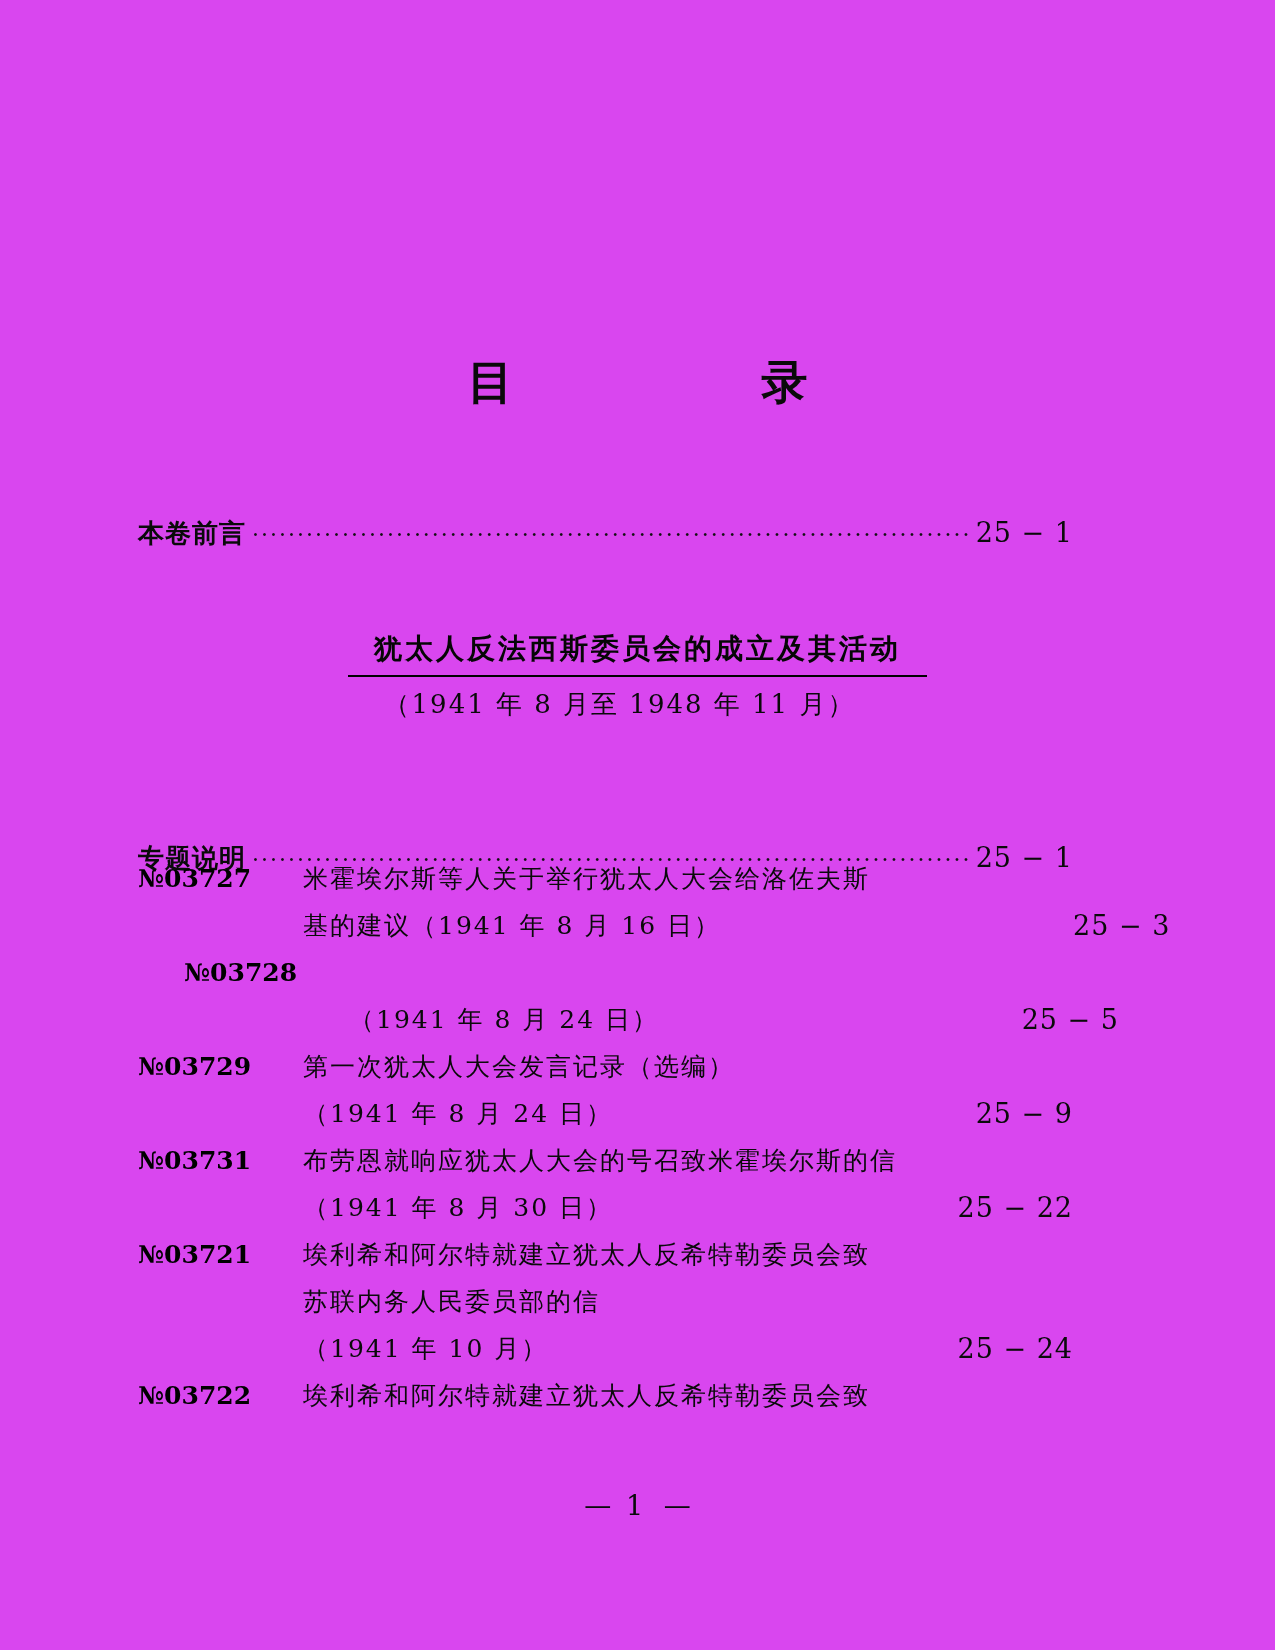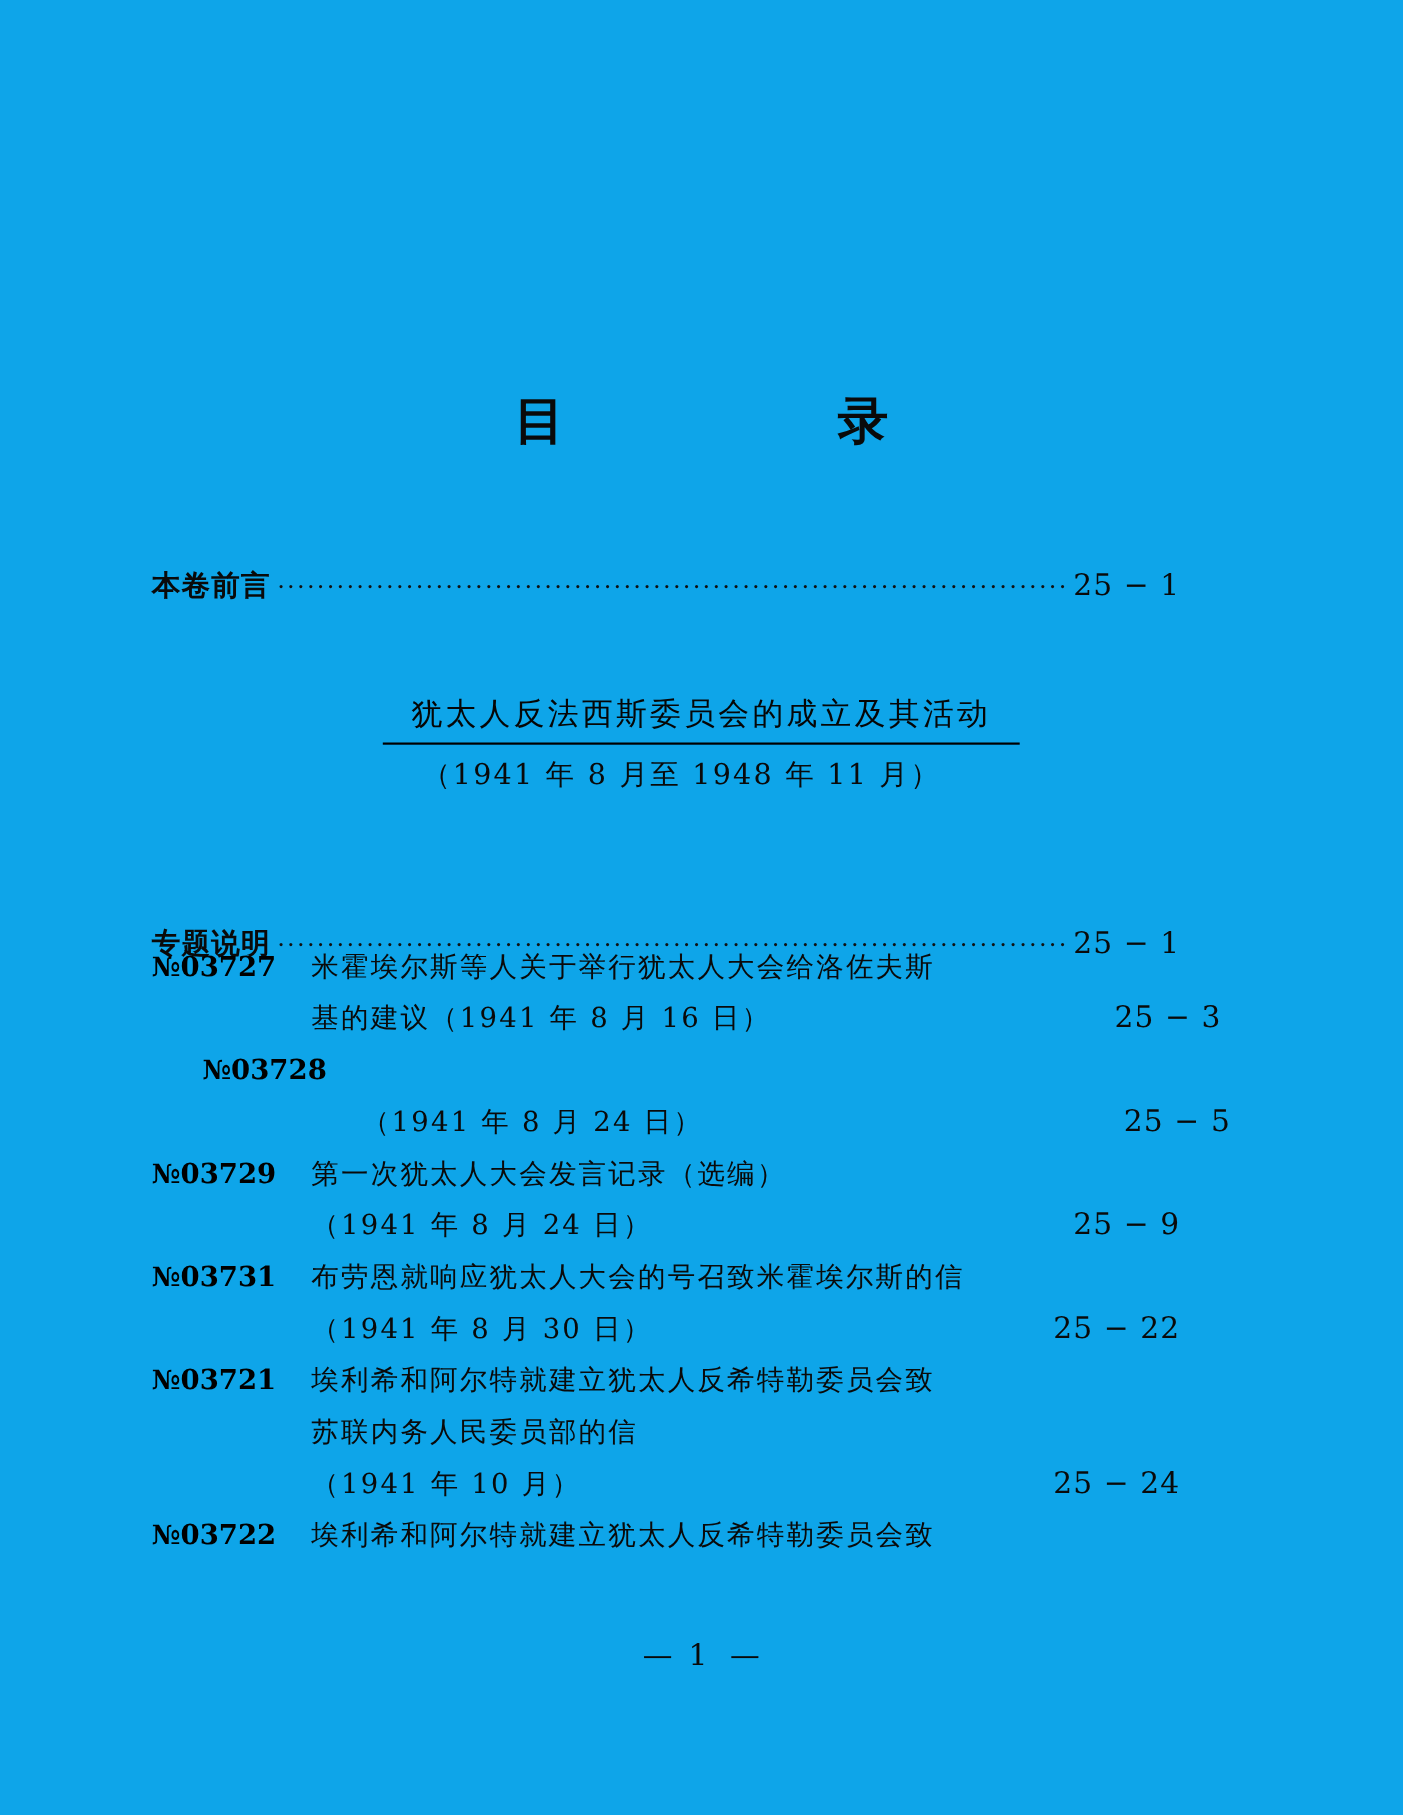--- a/index.html
+++ b/index.html
@@ -4,21 +4,21 @@
 <style>
   html, body {
     margin: 0;
     padding: 0;
     background: #ffffff;
   }
   .page {
     position: relative;
     width: 1275px;
     height: 1650px;
-    background: #0ea5e9;
+    background: #d946ef;
     margin: 0 auto;
     overflow: hidden;
     font-family: "DejaVu Serif", "Liberation Serif", serif;
     color: #000000;
   }
 
   
   .doc-title {
     position: absolute;
     top: 352px;
@@ -83,21 +83,21 @@
   
   .section-heading {
     position: absolute;
     left: 0;
     width: 1275px;
     text-align: center;
   }
   .section-heading .sh-text {
     display: inline-block;
     font-family: "DejaVu Sans", "Liberation Sans", sans-serif;
-    font-weight: normal;
+    font-weight: bold;
     font-size: 28px;
     letter-spacing: 3px;
     border-bottom: 2px solid #000;
     padding: 0 26px 7px 26px;
     color: #060606;
   }
   .section-subtitle {
     position: absolute;
     left: 0;
     width: 1239px;
@@ -113,20 +113,21 @@
     position: absolute;
     left: 138px;
     width: 935px;
   }
   .entry-row {
     display: flex;
     align-items: flex-end;
     white-space: nowrap;
     line-height: 47px;
     height: 47px;
+    gap: 20px;
   }
   .entry-num {
     flex: 0 0 145px;
     font-family: "DejaVu Serif", "Liberation Serif", serif;
     font-weight: bold;
     font-size: 25px;
     letter-spacing: 0px;
     color: #000;
   }
   .entry-num .numero {

